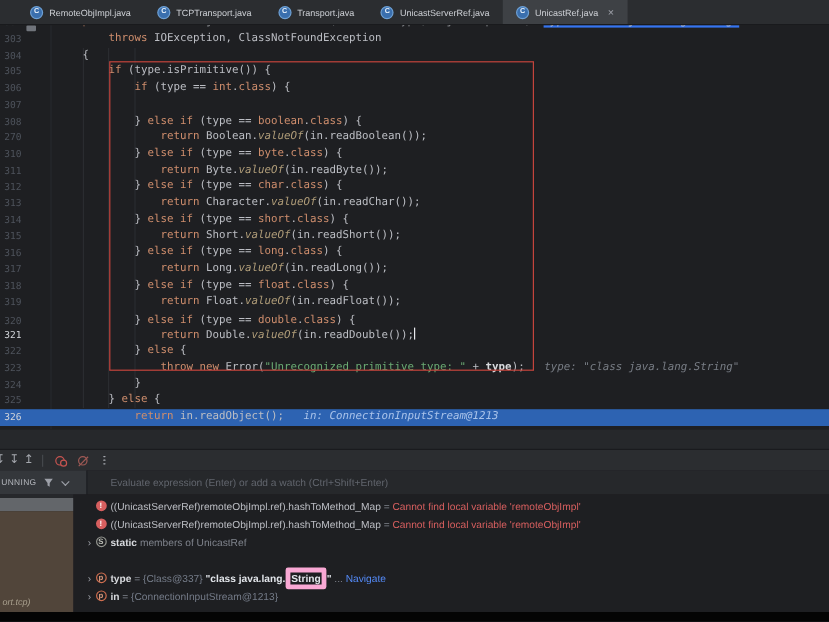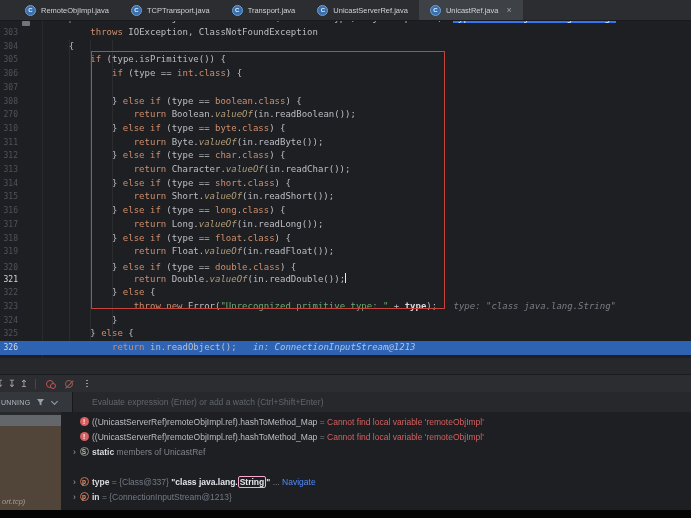--- a/index.html
+++ b/index.html
@@ -84,21 +84,21 @@
   .w-text{margin-left:3px;}
   .tree-ico{width:9px;height:9px;border-radius:50%;font-size:6.5px;line-height:9px;text-align:center;
             font-weight:700;box-sizing:border-box;}
   .ico-error{background:#d75f5f;color:#fff;}
   .ico-info{background:#3885e0;color:#fff;}
   .ico-static{border:1px solid #93958f;color:#b9bbb3;line-height:7px;}
   .ico-param{border:1px solid #cf6e4f;color:#da9a7e;line-height:7px;}
   .ws-d{color:#bcbec4;} .ws-g{color:#7f838c;} .ws-g2{color:#747b88;}
   .ws-err{color:#d75f5f;} .ws-b{color:#d8dade;font-weight:700;}
   .ws-str{color:#e2e5ea;font-weight:700;}
-  .ws-strbox{color:#e2e5ea;font-weight:700;border:1px solid #f9a8d4;border-radius:2px;padding:0 1px;}
+  .ws-strbox{color:#e2e5ea;font-weight:700;border:4px solid #f9a8d4;border-radius:2px;padding:0 1px;}
   .ws-link{color:#548af7;}
 
   #bottom-strip{position:absolute;top:510px;left:0;right:0;height:8px;background:#040404;}
 </style>
 </head>
 <body>
 
 <div id="root">
 
   <div id="editor">

